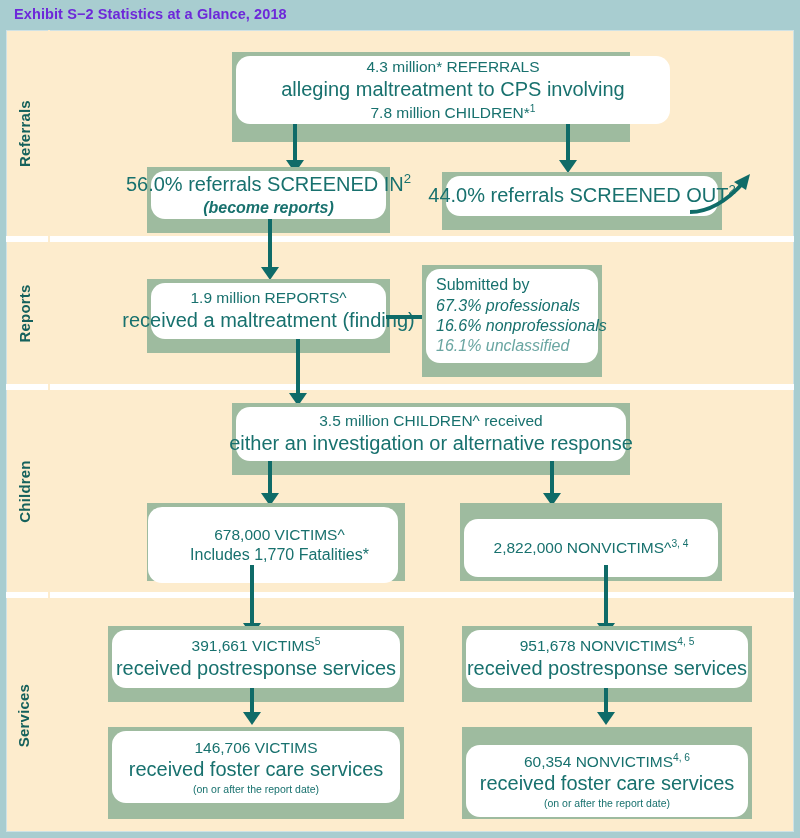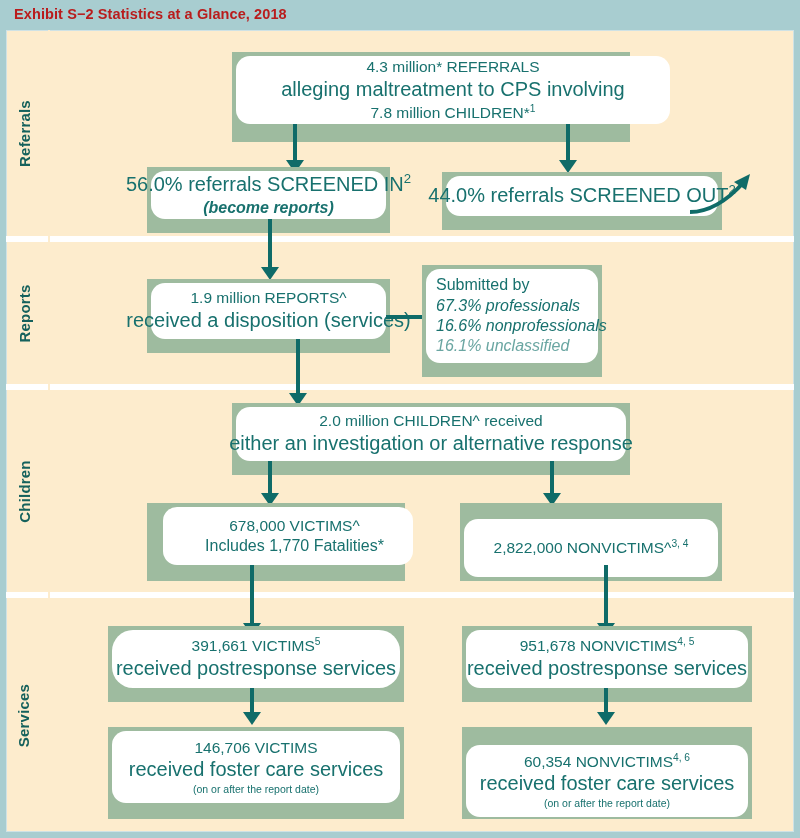--- a/index.html
+++ b/index.html
@@ -22,21 +22,21 @@
     position: absolute;
     left: 0; top: 0;
     width: 800px; height: 30px;
     background: #a8cdd0;
   }
   .exhibit-title {
     position: absolute;
     left: 14px; top: 6px;
     font-size: 14.5px;
     font-weight: bold;
-    color: #b91c1c;
+    color: #6d28d9;
     letter-spacing: 0.1px;
     white-space: nowrap;
   }
   
   .canvas {
     position: absolute;
     left: 6px; top: 30px;
     width: 788px; height: 802px;
     background: #fdeccd;
     border: 0;
@@ -202,75 +202,75 @@
   </svg>
 
   <div class="conn">
     <div class="vline" style="left:268px; top:219px; height:54px;"></div>
     <div class="arrowhead" style="left:261px; top:267px;"></div>
   </div>
 
   <div class="frame" style="left:147px; top:279px; width:243px; height:74px;"></div>
   <div class="node" style="left:151px; top:283px; width:235px; height:56px;">
     <span class="ln ln-lg">1.9 million REPORTS^</span>
-    <span class="ln ln-md">received a disposition (services)</span>
+    <span class="ln ln-md">received a maltreatment (finding)</span>
   </div>
 
   <div class="hline" style="left:386px; top:315px; width:56px;"></div>
 
   <div class="frame" style="left:422px; top:265px; width:180px; height:112px;"></div>
   <div class="node left-align" style="left:426px; top:269px; width:172px; height:94px;">
     <span class="ln ln-sm">Submitted by</span>
     <span class="ln ln-sm ln-it">67.3% professionals</span>
     <span class="ln ln-sm ln-it">16.6% nonprofessionals</span>
     <span class="ln ln-sm ln-it muted">16.1% unclassified</span>
   </div>
 
   <div class="conn">
     <div class="vline" style="left:296px; top:339px; height:60px;"></div>
     <div class="arrowhead" style="left:289px; top:393px;"></div>
   </div>
 
   <div class="frame" style="left:232px; top:403px; width:398px; height:72px;"></div>
   <div class="node" style="left:236px; top:407px; width:390px; height:54px;">
-    <span class="ln ln-lg">2.0 million CHILDREN^ received</span>
+    <span class="ln ln-lg">3.5 million CHILDREN^ received</span>
     <span class="ln ln-md">either an investigation or alternative response</span>
   </div>
 
   <div class="conn">
     <div class="vline" style="left:268px; top:461px; height:38px;"></div>
     <div class="arrowhead" style="left:261px; top:493px;"></div>
   </div>
   <div class="conn">
     <div class="vline" style="left:550px; top:461px; height:38px;"></div>
     <div class="arrowhead" style="left:543px; top:493px;"></div>
   </div>
 
   <div class="frame" style="left:147px; top:503px; width:258px; height:78px;"></div>
-  <div class="node" style="left:163px; top:507px; width:250px; height:58px;padding-left:23px;">
+  <div class="node" style="left:148px; top:507px; width:250px; height:76px;padding-left:23px;">
     <span class="ln ln-lg">678,000 VICTIMS^</span>
     <span class="ln ln-sm">Includes 1,770 Fatalities*</span>
   </div>
 
   <div class="frame" style="left:460px; top:503px; width:262px; height:78px;"></div>
   <div class="node" style="left:464px; top:507px; width:254px; height:58px;margin-top:12px;">
     <span class="ln ln-lg"><span>2,822,000 NONVICTIMS^</span><sup>3, 4</sup></span>
   </div>
 
   <div class="conn">
     <div class="vline" style="left:250px; top:565px; height:64px;"></div>
     <div class="arrowhead" style="left:243px; top:623px;"></div>
   </div>
   <div class="conn">
     <div class="vline" style="left:604px; top:565px; height:64px;"></div>
     <div class="arrowhead" style="left:597px; top:623px;"></div>
   </div>
 
   <div class="frame" style="left:108px; top:626px; width:296px; height:76px;"></div>
-  <div class="node" style="left:112px; top:630px; width:288px; height:58px;border-radius:21px;">
+  <div class="node" style="left:112px; top:630px; width:288px; height:58px;">
     <span class="ln ln-lg"><span>391,661 VICTIMS</span><sup>5</sup></span>
     <span class="ln ln-md">received postresponse services</span>
   </div>
 
   <div class="frame" style="left:462px; top:626px; width:290px; height:76px;"></div>
   <div class="node" style="left:466px; top:630px; width:282px; height:58px;">
     <span class="ln ln-lg"><span>951,678 NONVICTIMS</span><sup>4, 5</sup></span>
     <span class="ln ln-md">received postresponse services</span>
   </div>
 

